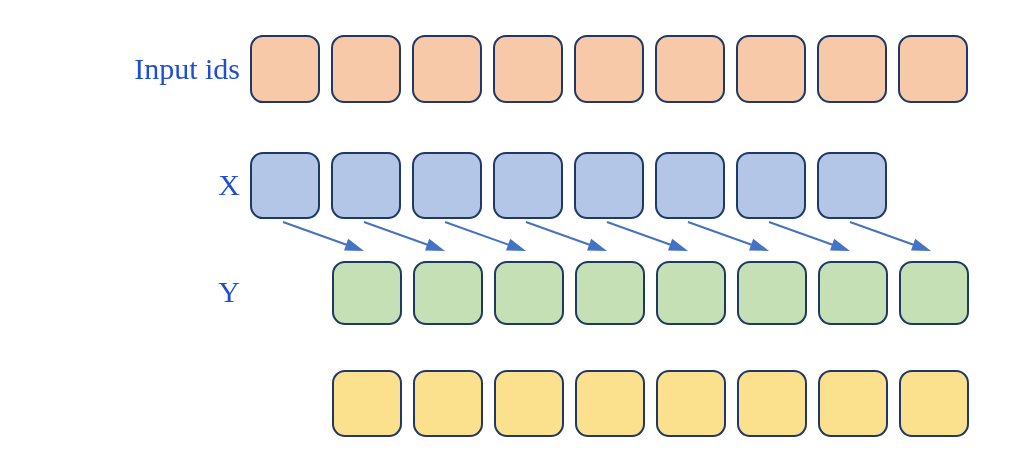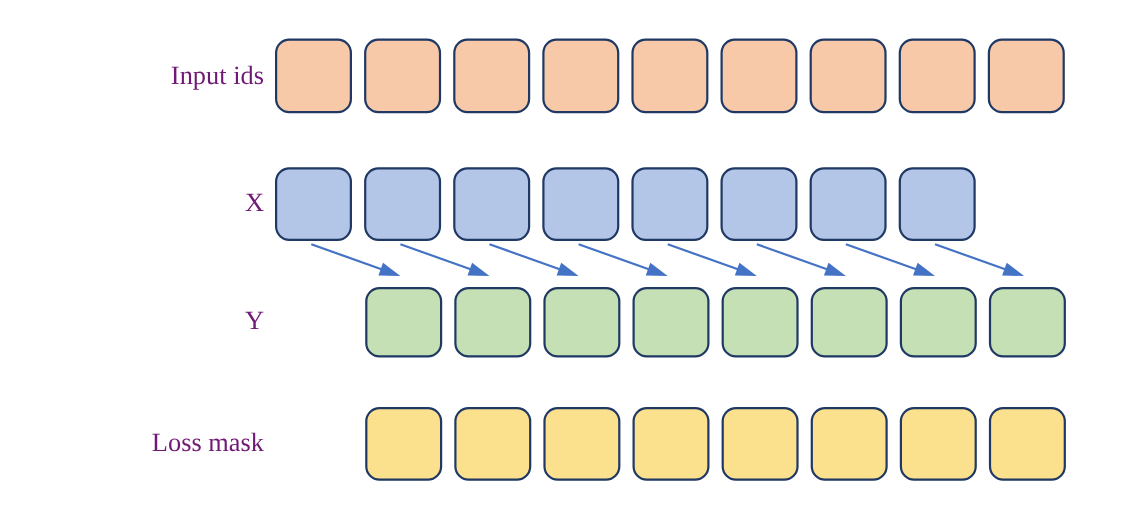--- a/index.html
+++ b/index.html
@@ -10,23 +10,23 @@
   #canvas {
     position: relative;
     width: 1030px;
     height: 464px;
     background: #ffffff;
     overflow: hidden;
     font-family: "Liberation Serif", "DejaVu Serif", serif;
   }
   .row-label {
     position: absolute;
-    color: #701a75;
+    color: #1d4ed8;
     font-family: "Liberation Serif", "DejaVu Serif", serif;
-    font-size: 24px;
+    font-size: 30px;
     line-height: 1;
     white-space: nowrap;
     text-align: right;
     right: 0;
   }
   .label-wrap {
     position: absolute;
     width: 230px;
     left: 10px;
     display: flex;
@@ -54,23 +54,20 @@
 <div id="canvas">
 
   <div class="label-wrap" id="label-wrap-0" style="top: 45px; height: 48px;">
     <span class="row-label">Input ids</span>
   </div>
   <div class="label-wrap" id="label-wrap-1" style="top: 161px; height: 48px;">
     <span class="row-label">X</span>
   </div>
   <div class="label-wrap" id="label-wrap-2" style="top: 268px; height: 48px;">
     <span class="row-label">Y</span>
-  </div>
-  <div class="label-wrap" id="label-wrap-3" style="top: 379px; height: 48px;">
-    <span class="row-label">Loss mask</span>
   </div>
 
   <div id="tokens-layer">
       <div class="token" style="left: 250px; top: 35px; width: 70px; height: 68px; background: rgb(247, 201, 168); border-color: rgb(31, 56, 100);"></div>
       <div class="token" style="left: 331px; top: 35px; width: 70px; height: 68px; background: rgb(247, 201, 168); border-color: rgb(31, 56, 100);"></div>
       <div class="token" style="left: 412px; top: 35px; width: 70px; height: 68px; background: rgb(247, 201, 168); border-color: rgb(31, 56, 100);"></div>
       <div class="token" style="left: 493px; top: 35px; width: 70px; height: 68px; background: rgb(247, 201, 168); border-color: rgb(31, 56, 100);"></div>
       <div class="token" style="left: 574px; top: 35px; width: 70px; height: 68px; background: rgb(247, 201, 168); border-color: rgb(31, 56, 100);"></div>
       <div class="token" style="left: 655px; top: 35px; width: 70px; height: 68px; background: rgb(247, 201, 168); border-color: rgb(31, 56, 100);"></div>
       <div class="token" style="left: 736px; top: 35px; width: 70px; height: 68px; background: rgb(247, 201, 168); border-color: rgb(31, 56, 100);"></div>

